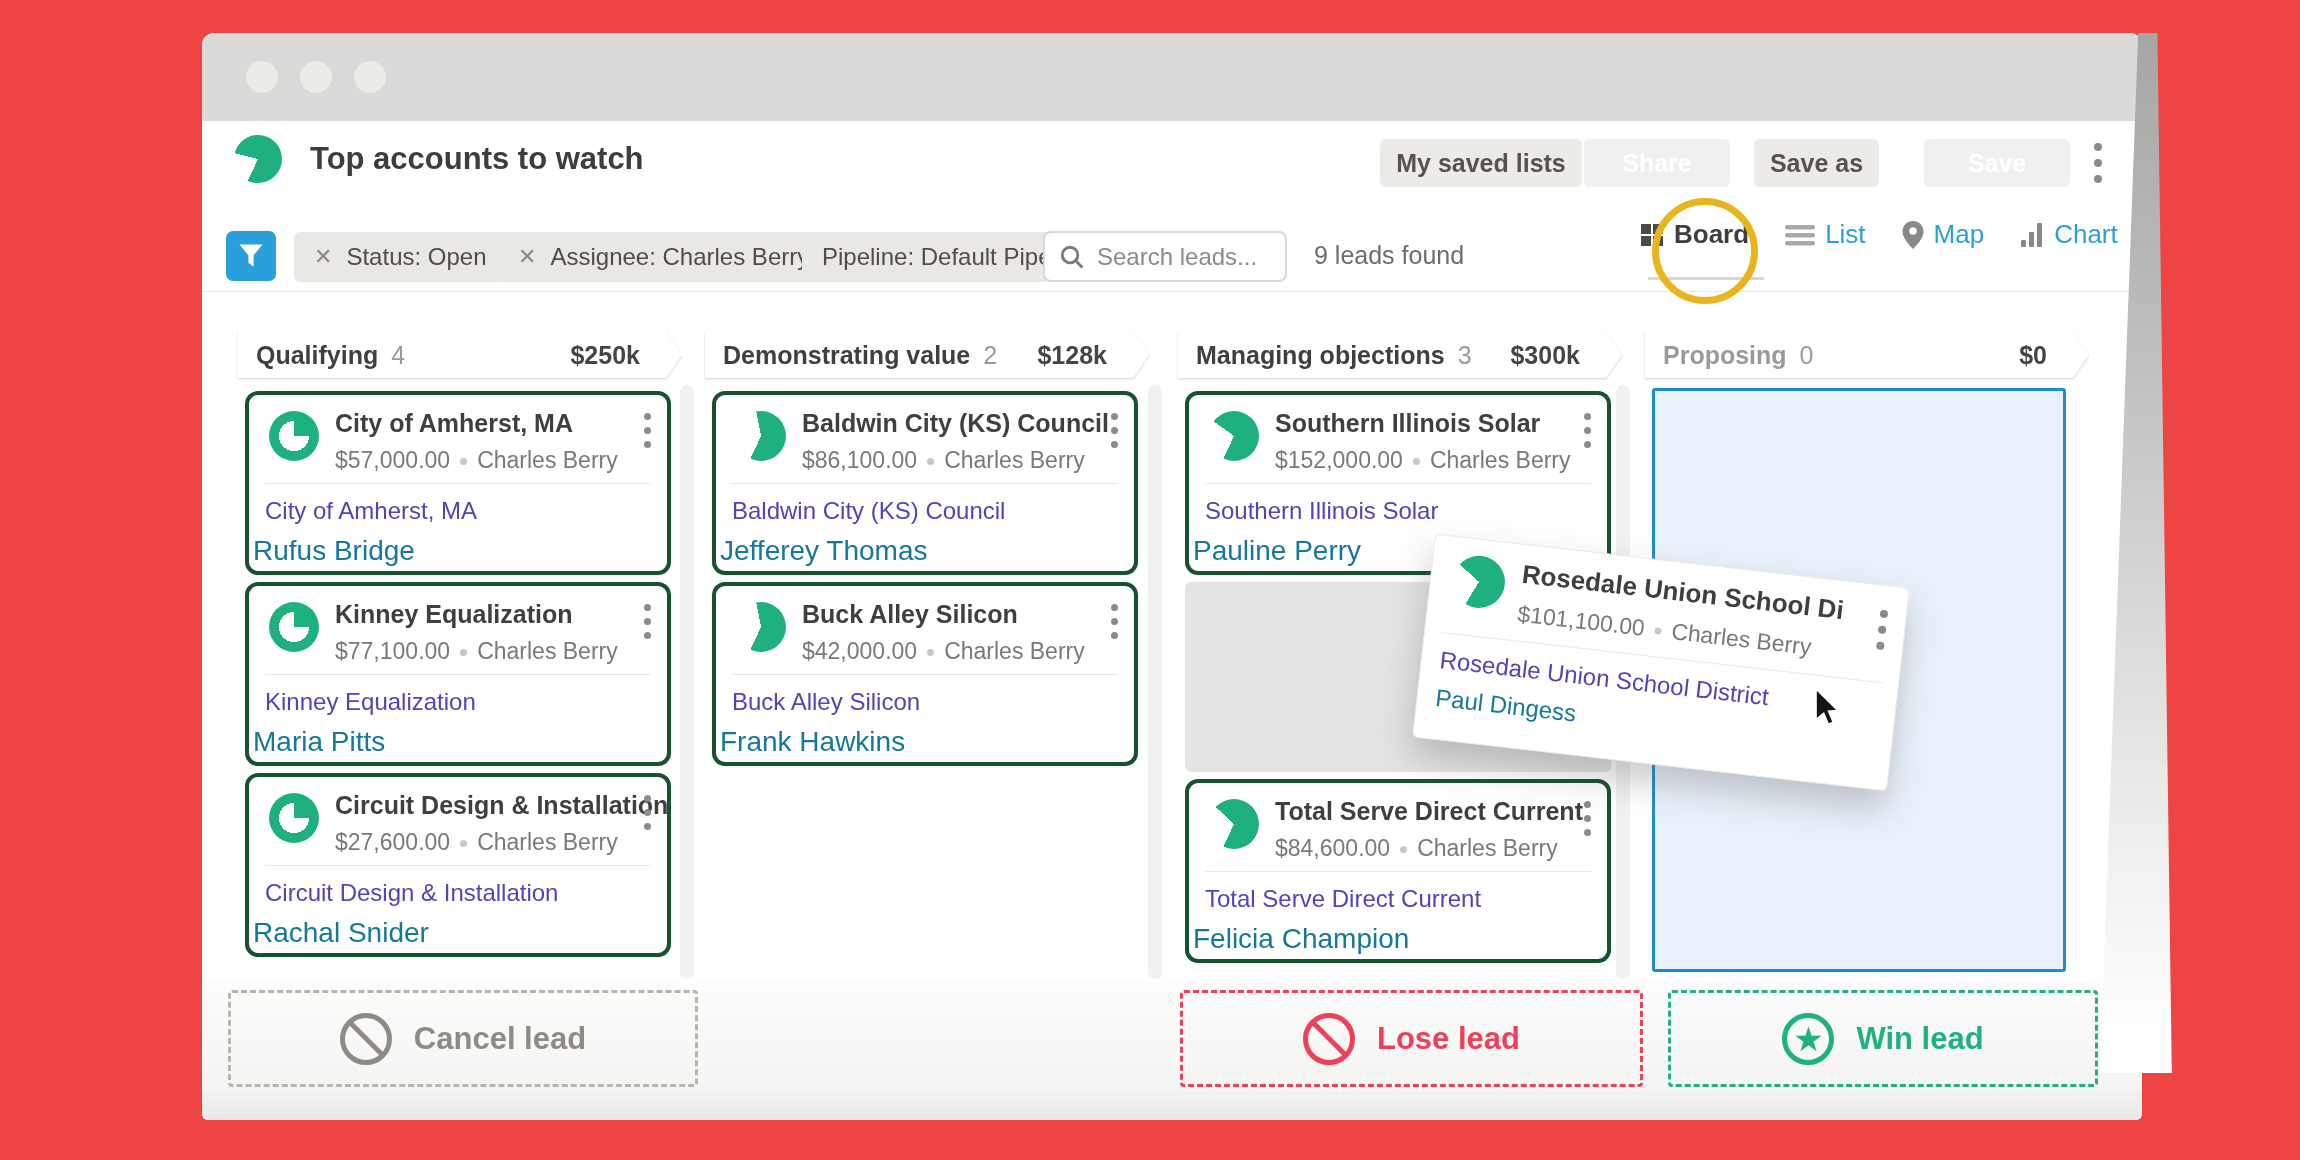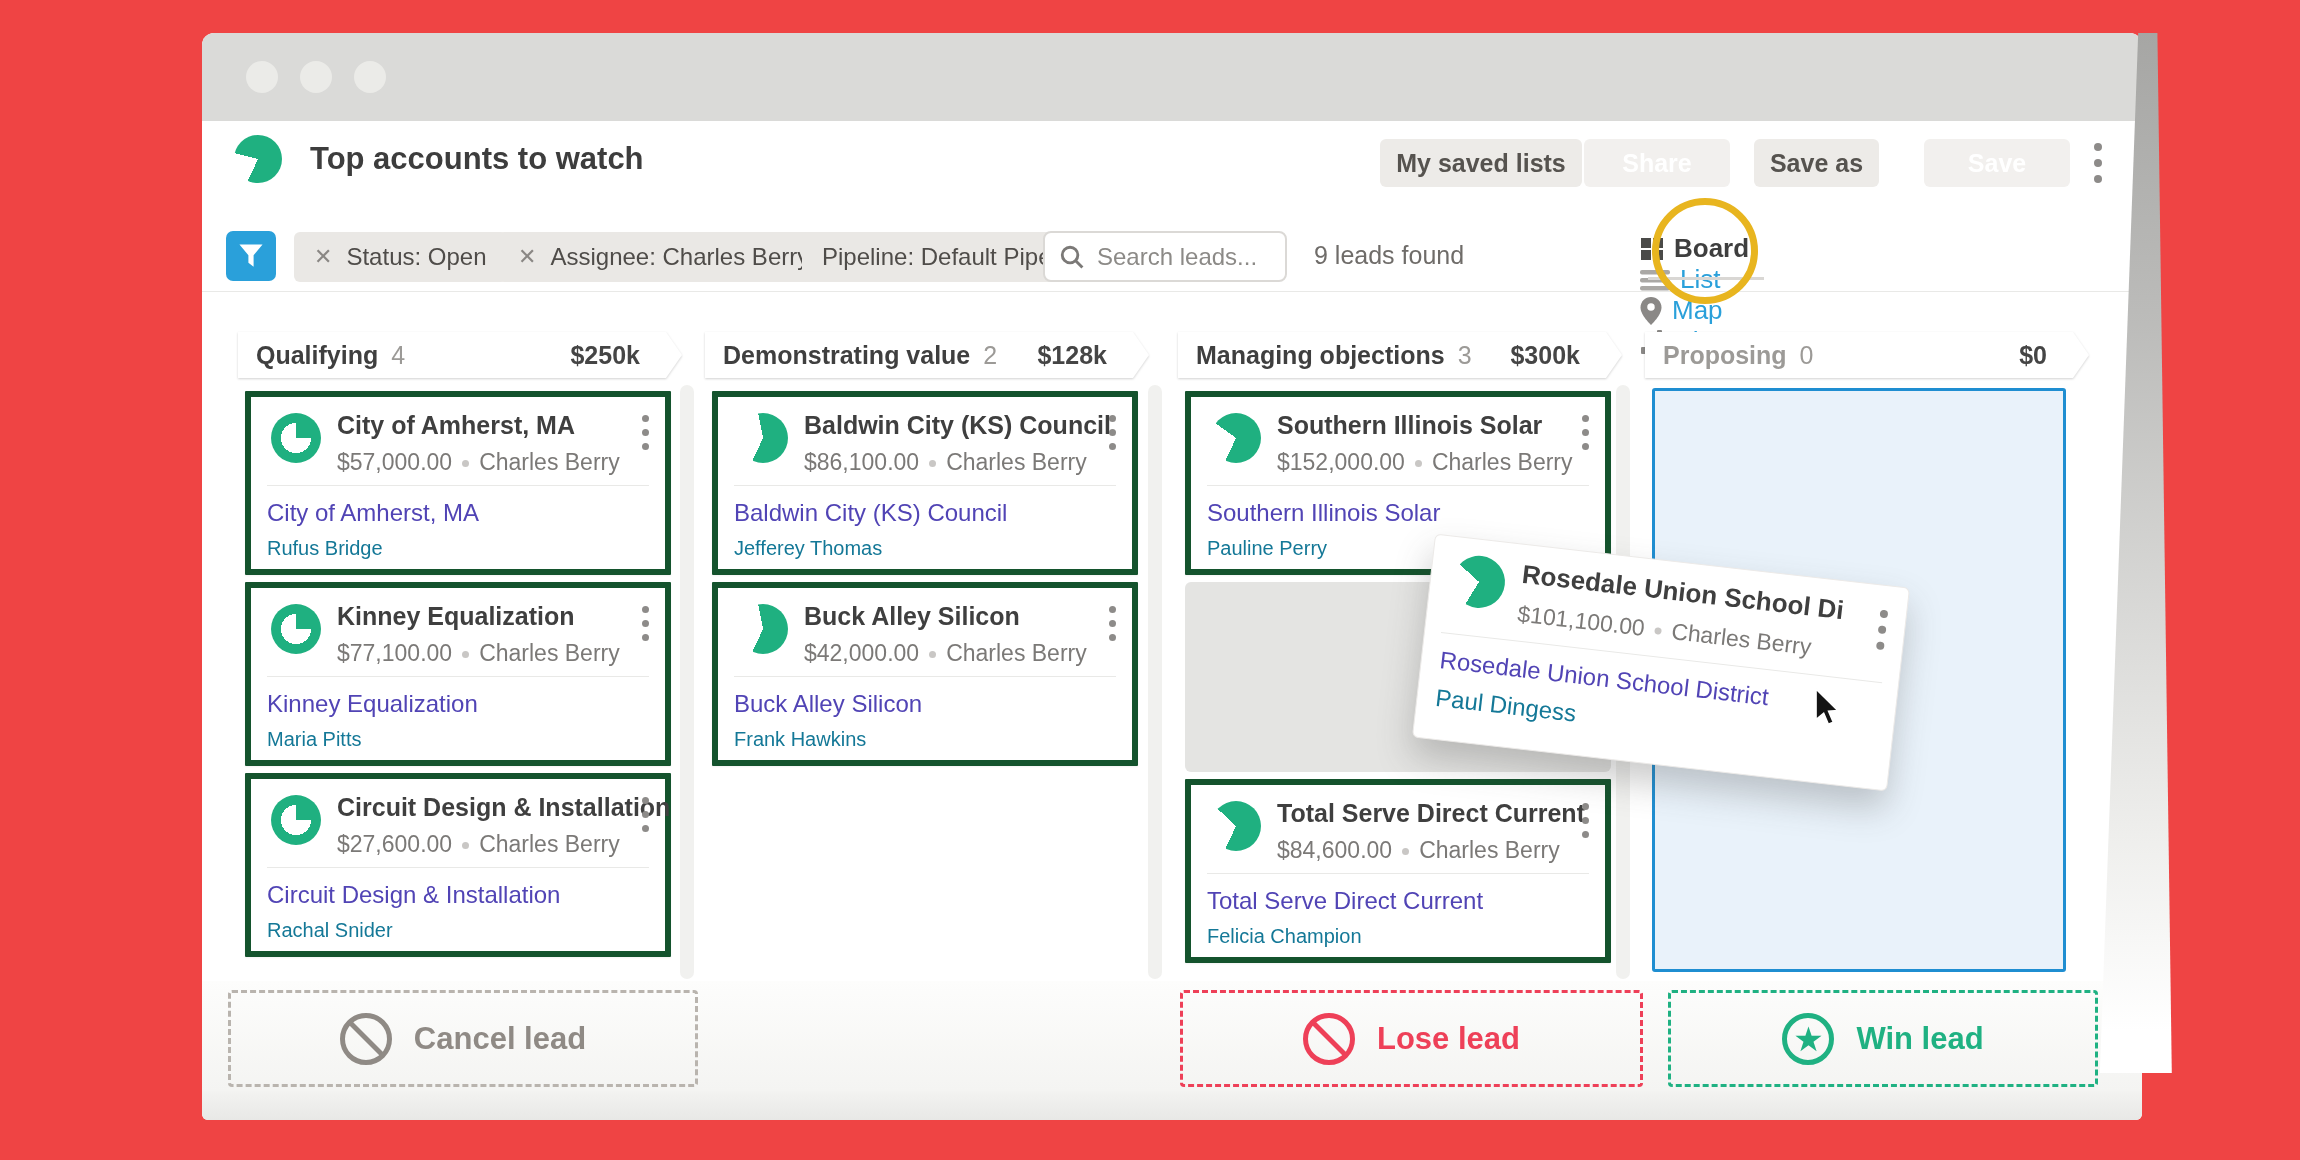--- a/index.html
+++ b/index.html
@@ -29,51 +29,51 @@
   .chip{position:absolute;top:29px;height:50px;background:#eae8e5;border-radius:6px;
         display:flex;align-items:center;font-size:24px;color:#4f4c49;padding:0 20px;box-sizing:border-box;}
   .chip .x{color:#8a8784;font-size:22px;margin-right:14px;}
   .searchbox{position:absolute;left:841px;top:28px;width:244px;height:51px;background:#fff;
              border:2px solid #dbd9d6;border-radius:8px;box-sizing:border-box;
              display:flex;align-items:center;}
   .searchbox input{border:none;outline:none;font-family:inherit;font-size:24px;color:#555;
                    width:170px;background:transparent;}
   .searchbox input::placeholder{color:#8c8a87;}
   .leads-found{position:absolute;left:1112px;top:38px;font-size:25px;color:#6f6c69;}
-  .views{position:absolute;left:1438px;top:30px;display:flex;align-items:flex-start;flex-direction:column;}
+  .views{position:absolute;left:1438px;top:16px;display:flex;align-items:flex-start;}
   .view{display:flex;align-items:center;margin-right:36px;font-size:26px;color:var(--blue);}
   .view .vlabel{margin-left:10px;}
   .view.active{color:#3e3e3e;font-weight:bold;}
   .board-underline{position:absolute;left:1446px;top:74px;width:116px;height:3px;background:#d9d7d4;}
   .hl-circle{position:absolute;left:1450px;top:165px;width:106px;height:106px;border-radius:50%;
              border:7px solid var(--yellow);box-sizing:border-box;z-index:12;pointer-events:none;}
   
   .chead{position:absolute;top:299px;height:46px;width:444px;background:#fff;
          clip-path:polygon(0 0,calc(100% - 16px) 0,100% 50%,calc(100% - 16px) 100%,0 100%);
          display:flex;align-items:center;}
   .chead-wrap{filter:drop-shadow(0 1px 1px rgba(0,0,0,0.18));}
   .chead .nm{margin-left:18px;font-weight:bold;font-size:25px;color:#3f3f3f;}
   .chead .ct{margin-left:13px;font-size:25px;color:#9c9a97;}
   .chead .tt{margin-left:auto;margin-right:42px;font-size:25px;font-weight:bold;color:#454545;}
   .chead.muted .nm,.chead.muted .ct{color:#9c9a97;}
   
   .gap-strip{position:absolute;top:352px;width:14px;height:594px;background:#f1f1ef;border-radius:7px;}
   .cards{position:absolute;top:358px;display:flex;flex-direction:column;gap:7px;}
-  .card{position:relative;width:426px;height:184px;background:#fff;border:6px solid #14532d;
-        border-radius:1px;box-shadow:0 1px 2px rgba(0,0,0,.05);box-sizing:border-box;}
+  .card{position:relative;width:426px;height:184px;background:#fff;border:4px solid #14532d;
+        border-radius:13px;box-shadow:0 1px 2px rgba(0,0,0,.05);box-sizing:border-box;}
   .card .pie{position:absolute;left:20px;top:16px;width:50px;height:50px;border-radius:50%;}
   .card .ttl{position:absolute;left:86px;top:14px;font-size:25px;font-weight:bold;color:#3f3f3f;white-space:nowrap;}
   .card .sub{position:absolute;left:86px;top:52px;font-size:23px;color:#7b7977;white-space:nowrap;}
   .sub .dot{display:inline-block;width:7px;height:7px;border-radius:50%;background:#c9c7c5;
             margin:0 10px 3px 10px;}
   .card .kebab{position:absolute;right:16px;top:14px;}
   .card .kebab i{width:7px;height:7px;margin:3.5px 0;}
   .card .divline{position:absolute;left:16px;right:16px;top:88px;height:1px;background:#e9e9e7;}
   .card .lnk1{position:absolute;left:16px;top:102px;font-size:24px;color:var(--purple);}
-  .card .lnk2{position:absolute;left:16px;top:140px;font-size:20px;color:var(--teal);}
+  .card .lnk2{position:absolute;left:4px;top:140px;font-size:28px;color:var(--teal);}
   .ph{width:426px;height:190px;background:#e4e4e2;border-radius:6px;}
   .dropzone{position:absolute;left:1450px;top:355px;width:414px;height:584px;background:var(--dzbg);
             border:3px solid var(--dzborder);border-radius:3px;box-sizing:border-box;z-index:1;}
   
   .drag-card{position:absolute;left:1220px;top:527px;width:478px;height:205px;background:#fff;
              border:1px solid #eceae8;border-radius:6px;transform:rotate(6.5deg);z-index:10;
              box-shadow:0 18px 35px rgba(70,70,70,.28);box-sizing:border-box;}
   .drag-card .pie{position:absolute;left:22px;top:16px;width:52px;height:52px;border-radius:50%;}
   .drag-card .ttl{position:absolute;left:90px;top:14px;right:62px;font-size:26px;font-weight:bold;
                   color:#3f3f3f;white-space:nowrap;overflow:hidden;}

